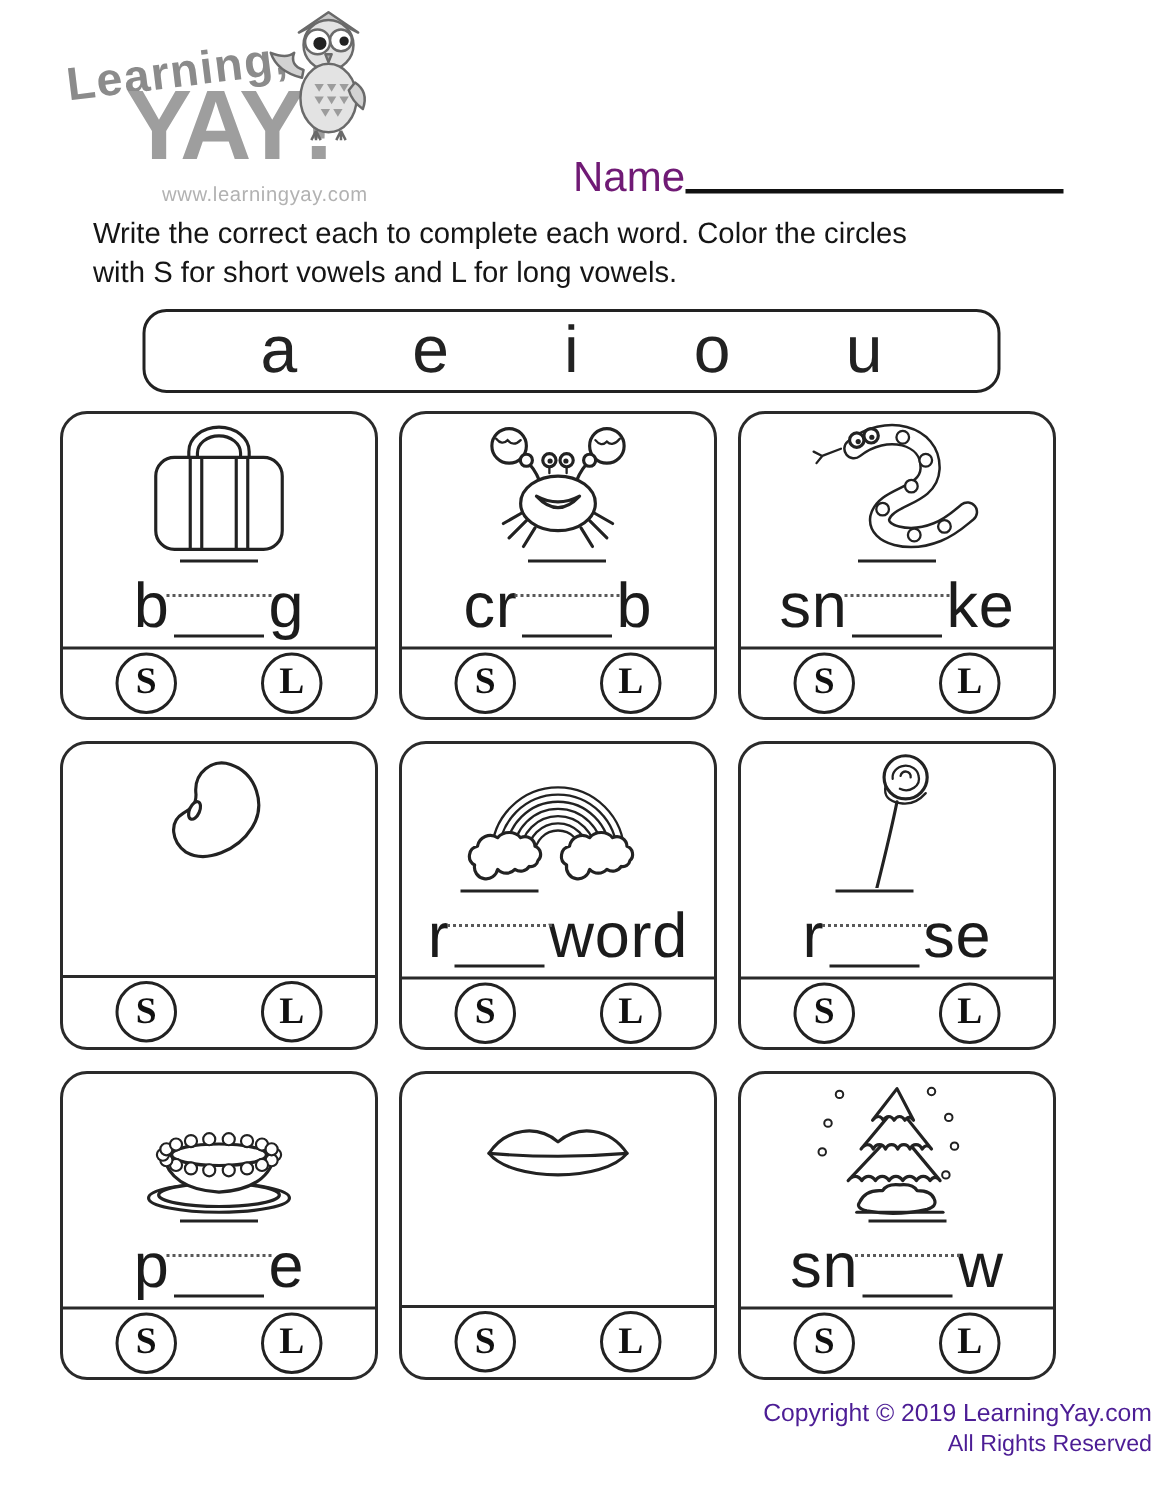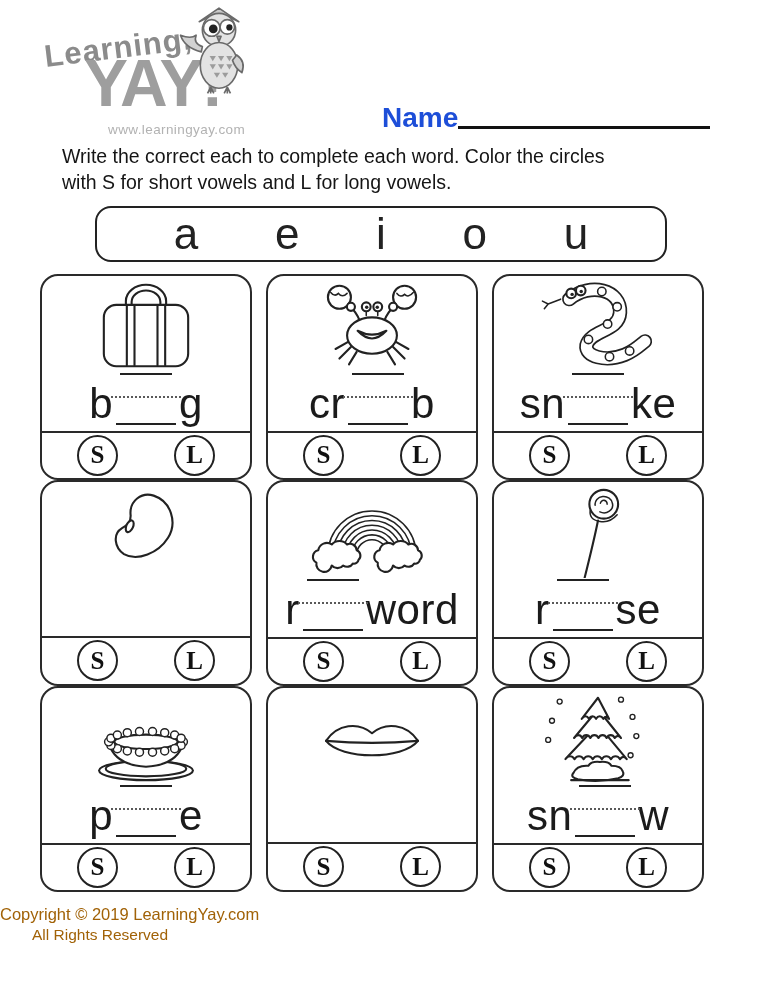--- a/index.html
+++ b/index.html
@@ -10,52 +10,52 @@
   .header{position:relative;height:142px;}
   .logo{position:absolute;left:38px;top:4px;width:245px;height:138px;}
   .logo-learning{position:absolute;left:6px;top:26px;font-size:31px;font-weight:bold;
         color:#8b8b8b;transform:rotate(-7deg);letter-spacing:1px;}
   .logo-yay{position:absolute;left:46px;top:46px;font-size:66px;font-weight:800;
         color:#9e9e9e;letter-spacing:-2px;line-height:1;}
   .logo-url{position:absolute;left:26px;top:118px;font-size:13.5px;color:#b2b2b2;letter-spacing:.4px;margin-left:44px;}
   .owl{position:absolute;left:140px;top:0px;}
   .title{position:absolute;left:296px;top:36px;width:462px;text-align:center;
         font-size:27px;font-weight:600;letter-spacing:.3px;color:#141414;}
-  .name-row{position:absolute;left:382px;top:102px;font-size:28px;font-weight:700;color:#1d4ed8;}
+  .name-row{position:absolute;left:382px;top:102px;font-size:28px;font-weight:400;color:#701a75;}
   .nline{display:inline-block;width:252px;height:6px;border-bottom:3px solid #111;margin-bottom:-2px;}
 
   
   .instructions{margin:2px 0 0 62px;width:660px;font-size:19.5px;line-height:1.33;color:#151515;}
 
   
   .vowel-bank{margin:10px 0 0 95px;width:568px;height:52px;border:2px solid #222;border-radius:16px;
         display:flex;justify-content:space-evenly;align-items:center;}
   .vowel{font-size:44px;font-weight:300;color:#222;line-height:1;}
 
   
   .grid{margin:12px 0 0 40px;display:grid;grid-template-columns:repeat(3,212px);
-        grid-auto-rows:206px;gap:0 14px;}
+        grid-auto-rows:206px;gap:14px 14px;}
   .card{box-sizing:border-box;border:2px solid #2a2a2a;border-radius:18px;overflow:hidden;
         display:flex;flex-direction:column;background:#fff;}
   .pic{height:94px;display:flex;align-items:center;justify-content:center;margin-top:4px;}
   .pic svg{display:block;}
   .word{height:58px;text-align:center;font-size:42px;font-weight:300;line-height:56px;
         white-space:nowrap;color:#1b1b1b;letter-spacing:.5px;}
   .blank{display:inline-block;width:60px;height:50px;margin:0 3px -7px;position:relative;
         border-bottom:2.5px solid #222;vertical-align:baseline;}
   .blank::before{content:"";position:absolute;top:0;left:4px;right:4px;border-top:2.2px solid #222;}
   .blank::after{content:"";position:absolute;top:47%;left:-5px;right:-5px;border-top:2px dotted #595959;}
   .sl{margin-top:auto;height:46px;border-top:2px solid #2a2a2a;display:flex;align-items:center;
         justify-content:center;gap:56px;}
   .circle{width:37px;height:37px;border:2px solid #222;border-radius:50%;
         display:flex;align-items:center;justify-content:center;
         font-family:"Liberation Serif",serif;font-weight:700;font-size:25px;color:#111;background:#fff;}
 
   
-  .footer{margin-top:13px;text-align:left;color:#a16207;}
+  .footer{margin-top:13px;text-align:right;color:#4c1d95;}
   .footer .f1{font-size:16.5px;}
   .footer .f2{font-size:15.5px;margin-top:2px;padding-left:32px;}
 
   
   svg .ink{stroke:#222;fill:none;stroke-width:2.2;stroke-linecap:round;stroke-linejoin:round;}
   svg .fillw{stroke:#222;fill:#fff;stroke-width:2.2;stroke-linejoin:round;}
   svg .thin{stroke:#222;fill:none;stroke-width:1.6;stroke-linecap:round;}
 </style>
 </head>
 <body>

